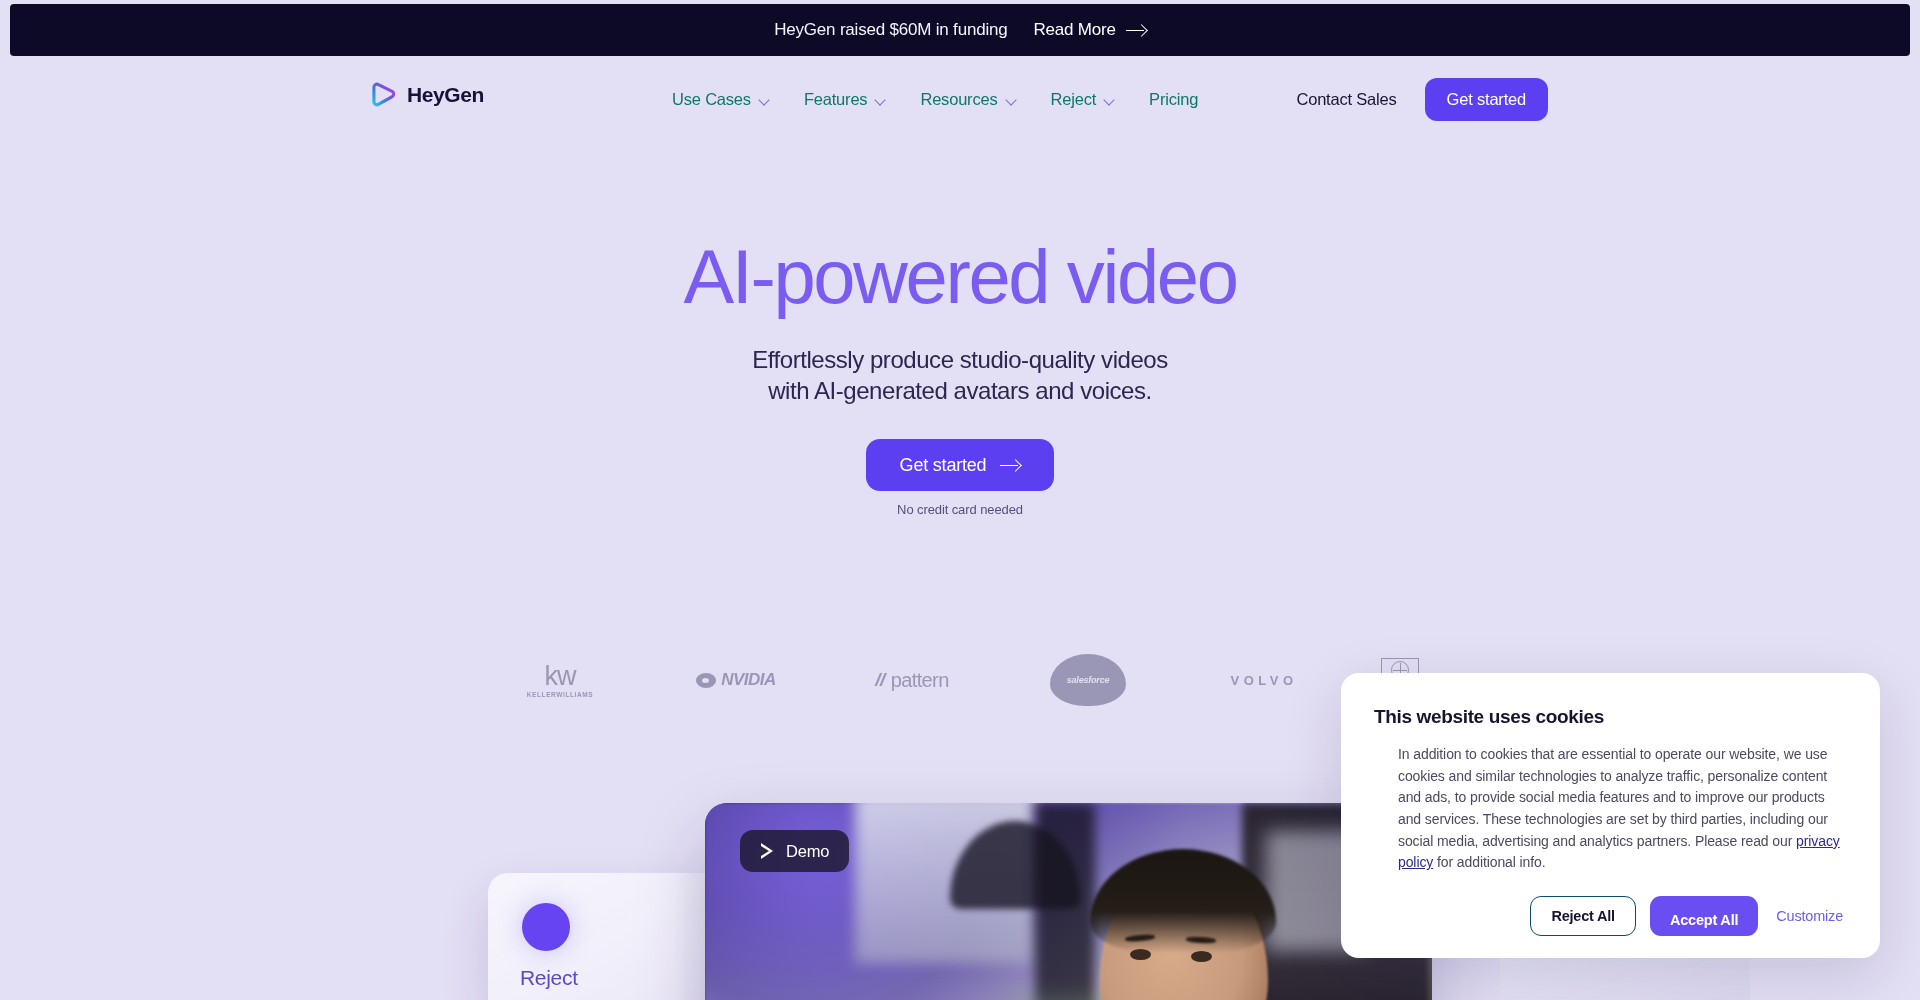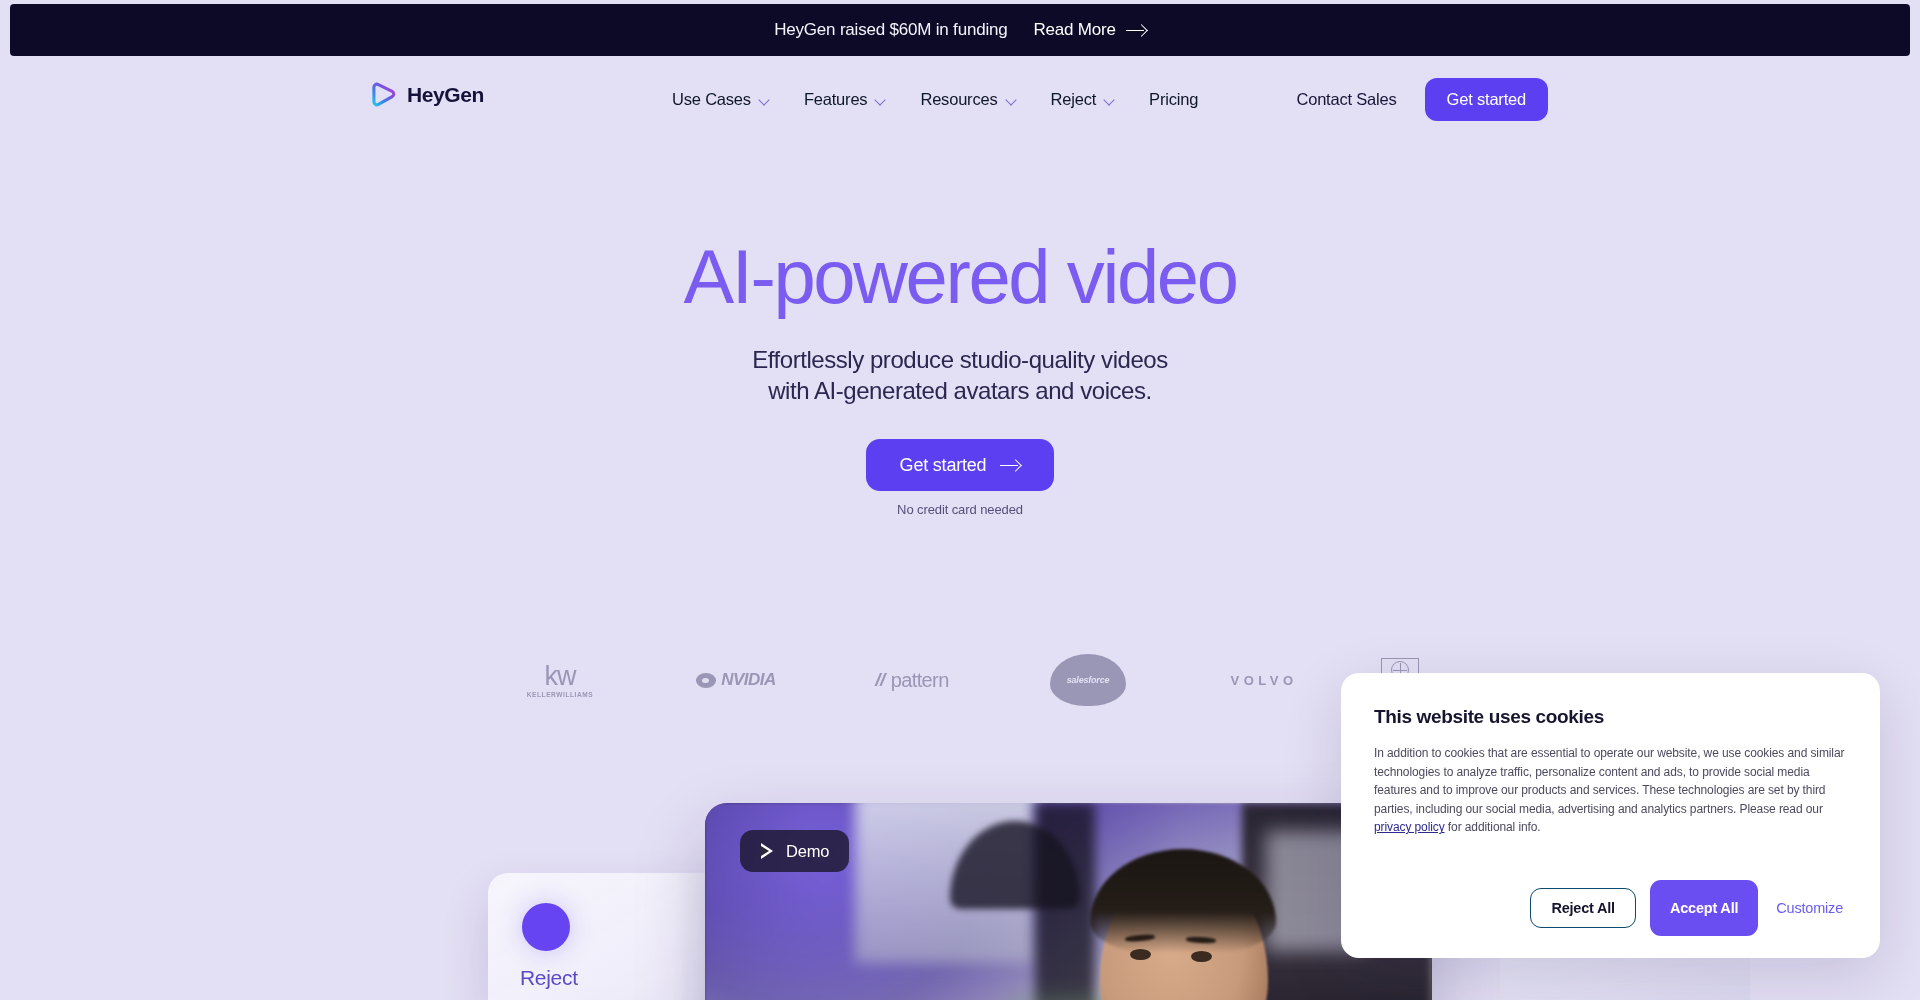--- a/index.html
+++ b/index.html
@@ -104,21 +104,21 @@
     top: 85px;
     display: flex;
     align-items: center;
     gap: 34px;
   }
   .nav-item {
     display: flex;
     align-items: center;
     gap: 8px;
     font-size: 16.5px;
-    color: #0f172a;
+    color: #0f766e;
     cursor: pointer;
     letter-spacing: -0.2px;
     height: 28px;
   }
   .chev {
     width: 11px; height: 7px;
     position: relative;
     display: inline-block;
   }
   .chev::before {
@@ -486,24 +486,25 @@
     padding: 33px 33px 0 33px;
   }
   .cookie-title {
     font-size: 19px;
     font-weight: 700;
     color: #16142e;
     letter-spacing: -0.35px;
   }
   .cookie-body {
     margin-top: 16px;
-    font-size: 12px;
+    font-size: 14px;
     line-height: 1.55;
     color: #4c4a5e;
     letter-spacing: -0.1px;
+    margin-left: 24px;
   }
   .cookie-body a {
     color: #2d2b8f;
     text-decoration: underline;
   }
   .cookie-actions {
     position: absolute;
     right: 33px;
     bottom: 22px;
     display: flex;
@@ -520,21 +521,21 @@
     font-size: 14.5px;
     font-weight: 700;
     color: #17142e;
     cursor: pointer;
     letter-spacing: -0.2px;
   }
   .btn-accept {
     background: #6b4ef2;
     border: none;
     border-radius: 11px;
-    height: 56px;
+    height: 40px;
     padding: 16px 20px;
     font-family: inherit;
     font-size: 14.5px;
     font-weight: 700;
     color: #ffffff;
     cursor: pointer;
     letter-spacing: -0.2px;
   }
   .btn-customize {
     background: none;

